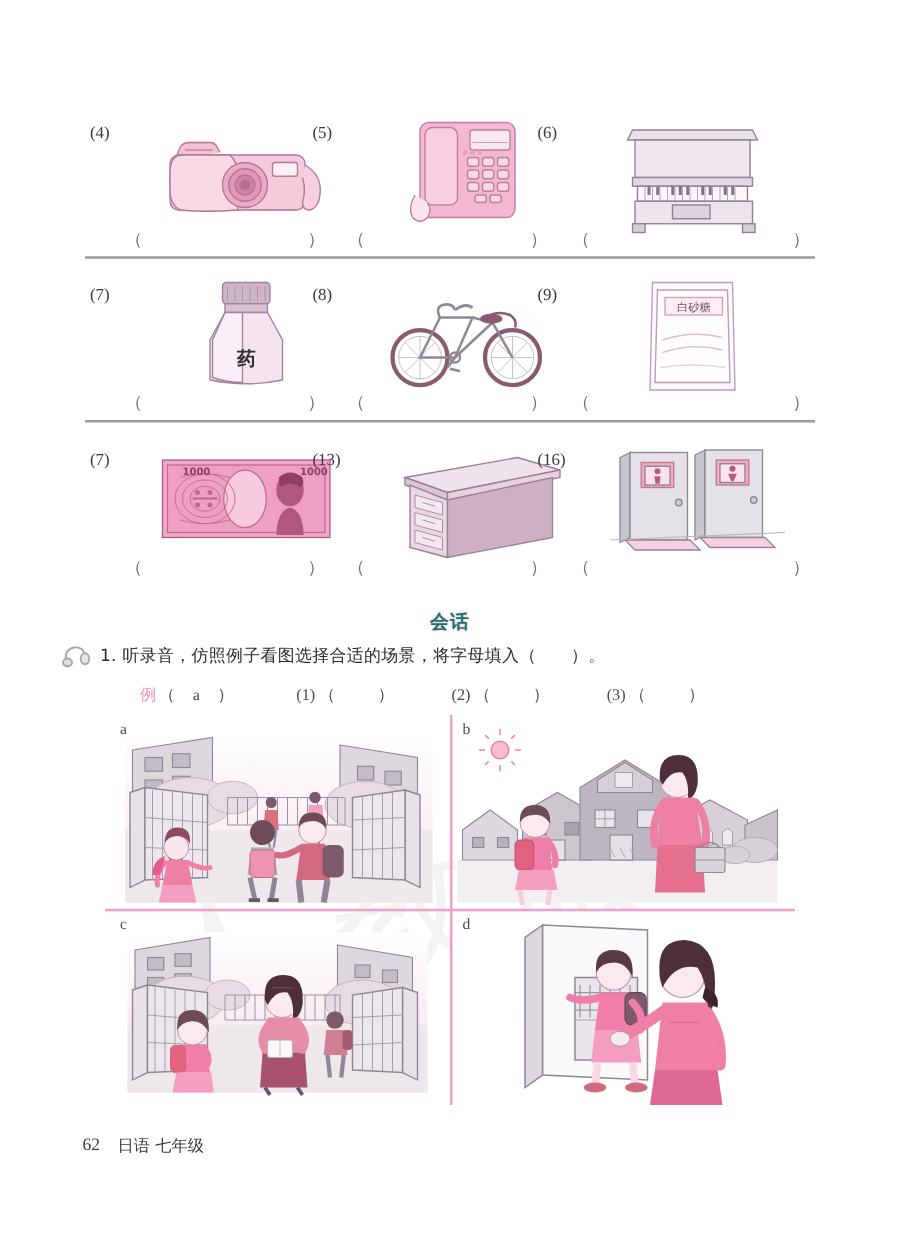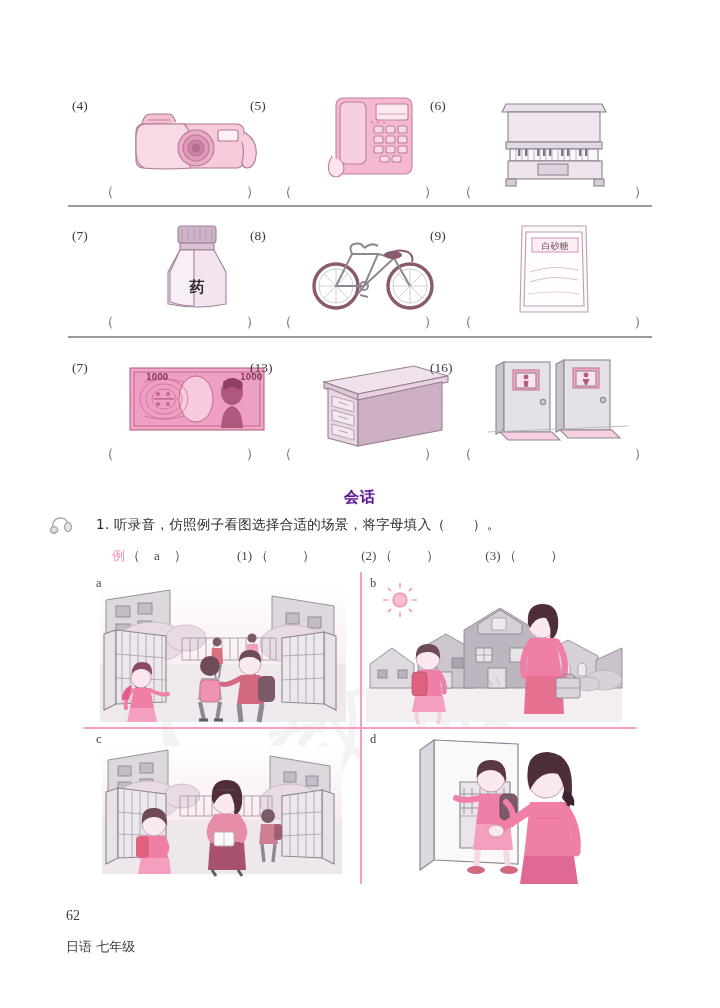--- a/index.html
+++ b/index.html
@@ -34,27 +34,27 @@
   .c3{left:430px;width:220px;}
   .c3 .ans{width:190px;}
 
   
   .banner{
     position:absolute;left:325px;top:484px;width:70px;height:26px;
     display:flex;align-items:center;justify-content:center;
   }
   .banner .tag{
     font-family:"DejaVu Sans",sans-serif;font-size:15px;font-weight:bold;
-    color:#4c1d95;letter-spacing:1px;
+    color:#0f766e;letter-spacing:1px;
     text-shadow:0 0 2px rgba(248,160,200,.9);
   }
 
   
   .ex-line{position:absolute;left:48px;top:513px;width:640px;height:24px;
-           display:flex;align-items:center;gap:22px;}
+           display:flex;align-items:center;gap:6px;}
   .ex-text{font-family:"DejaVu Sans",sans-serif;font-size:13.5px;color:#2b2b2b;
            letter-spacing:.3px;white-space:nowrap;}
   .hp-icon{width:26px;height:20px;flex:0 0 26px;}
 
   .ans-row{position:absolute;left:112px;top:546px;width:520px;height:20px;
            display:flex;align-items:center;font-size:13px;color:#4a4a4a;
            font-family:"Liberation Serif",serif;}
   .ans-row .ex-mark{color:#f58fb8;font-family:"DejaVu Sans",sans-serif;font-size:13px;margin-right:2px;}
   .ans-item{display:inline-flex;align-items:baseline;white-space:nowrap;}
   .ans-item .lab{margin-right:3px;}
@@ -71,21 +71,21 @@
   .p-c{left:0;top:156px;}
   .p-d{left:274px;top:156px;}
   .panel .plabel{position:absolute;left:10px;top:4px;font-size:12.5px;color:#4a4a4a;
                  font-family:"Liberation Serif",serif;z-index:5;}
   .panel .scene{position:absolute;inset:0;}
   .vline{position:absolute;left:274px;top:0;width:1.6px;height:312px;background:#f79cc2;}
   .hline{position:absolute;left:-2px;top:155px;width:552px;height:1.6px;background:#f79cc2;}
 
   
   .footer{position:absolute;left:66px;top:908px;font-size:13px;color:#3a3a3a;
-          font-family:"DejaVu Sans",sans-serif;display:flex;gap:14px;align-items:flex-start;flex-direction:column;}
+          font-family:"DejaVu Sans",sans-serif;display:flex;gap:14px;align-items:center;}
   .footer .pg{font-family:"Liberation Serif",serif;font-size:14px;}
 </style>
 </head>
 <body>
 
 <div class="page">
 
   <div class="watermark">人教版</div>
 
   <div class="grid-row" style="top:88px;">

